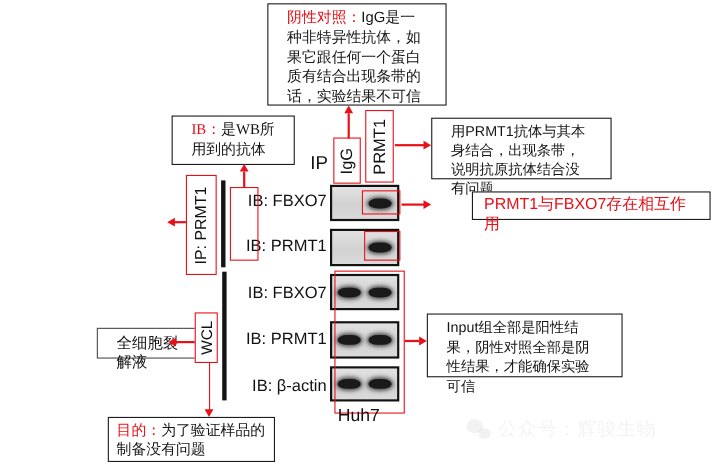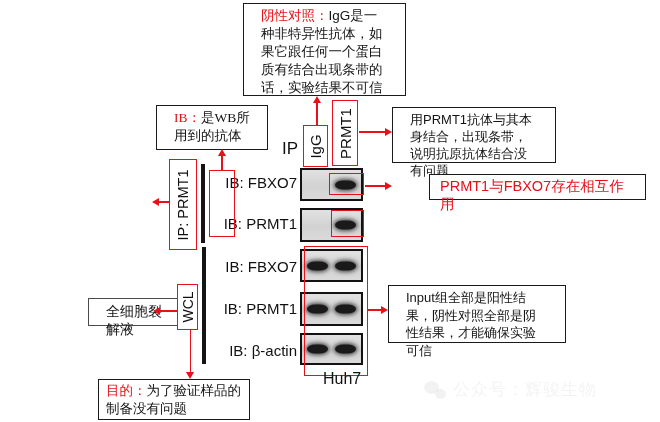--- a/index.html
+++ b/index.html
@@ -122,21 +122,21 @@
   <div class="blot" style="top:333px;height:32px;">
       <div class="lane has-band"></div>
       <div class="lane has-band"></div>
     </div>
 
   <div class="hl" style="left:209px;top:170px;width:26px;height:67px;"></div>
   <div class="hl" style="left:329px;top:173px;width:35px;height:22px;"></div>
   <div class="hl" style="left:331px;top:210px;width:33px;height:27px;"></div>
   <div class="hl" style="left:304px;top:246px;width:64px;height:130px;"></div>
 
-  <div class="plain" style="left:307px;top:370px;font-size:16px;margin-left:16px;">Huh7</div>
+  <div class="plain" style="left:307px;top:370px;font-size:16px;">Huh7</div>
 
   <div class="line" style="left:316px;top:103px;width:1.8px;height:23px;"></div>
   <div class="ah up" style="left:312.5px;top:96px;"></div>
 
   <div class="line" style="left:359px;top:131.2px;width:27px;height:1.8px;"></div>
   <div class="ah right" style="left:385px;top:127.6px;"></div>
 
   <div class="line" style="left:365px;top:185.1px;width:21px;height:1.8px;"></div>
   <div class="ah right" style="left:385px;top:181.5px;"></div>
 

